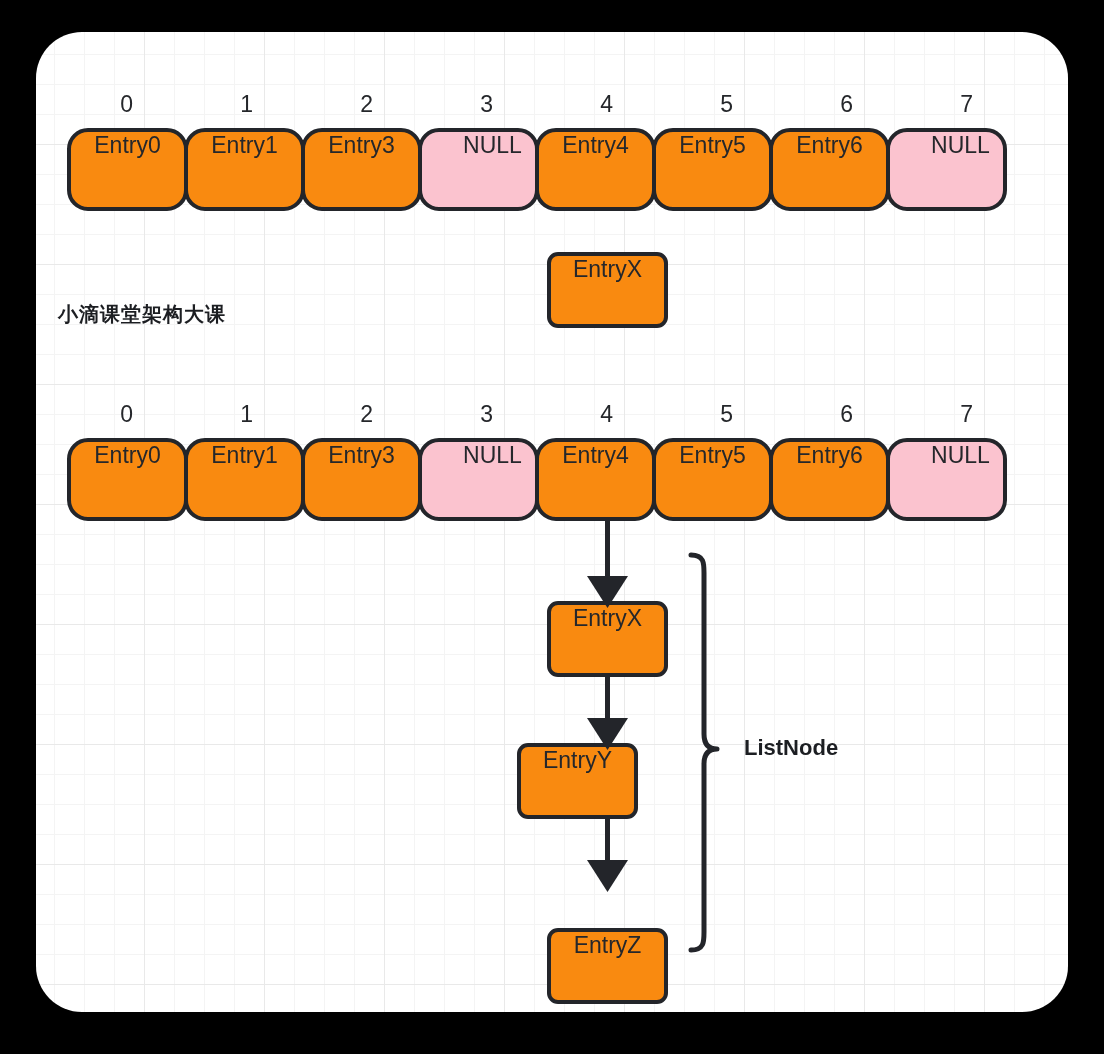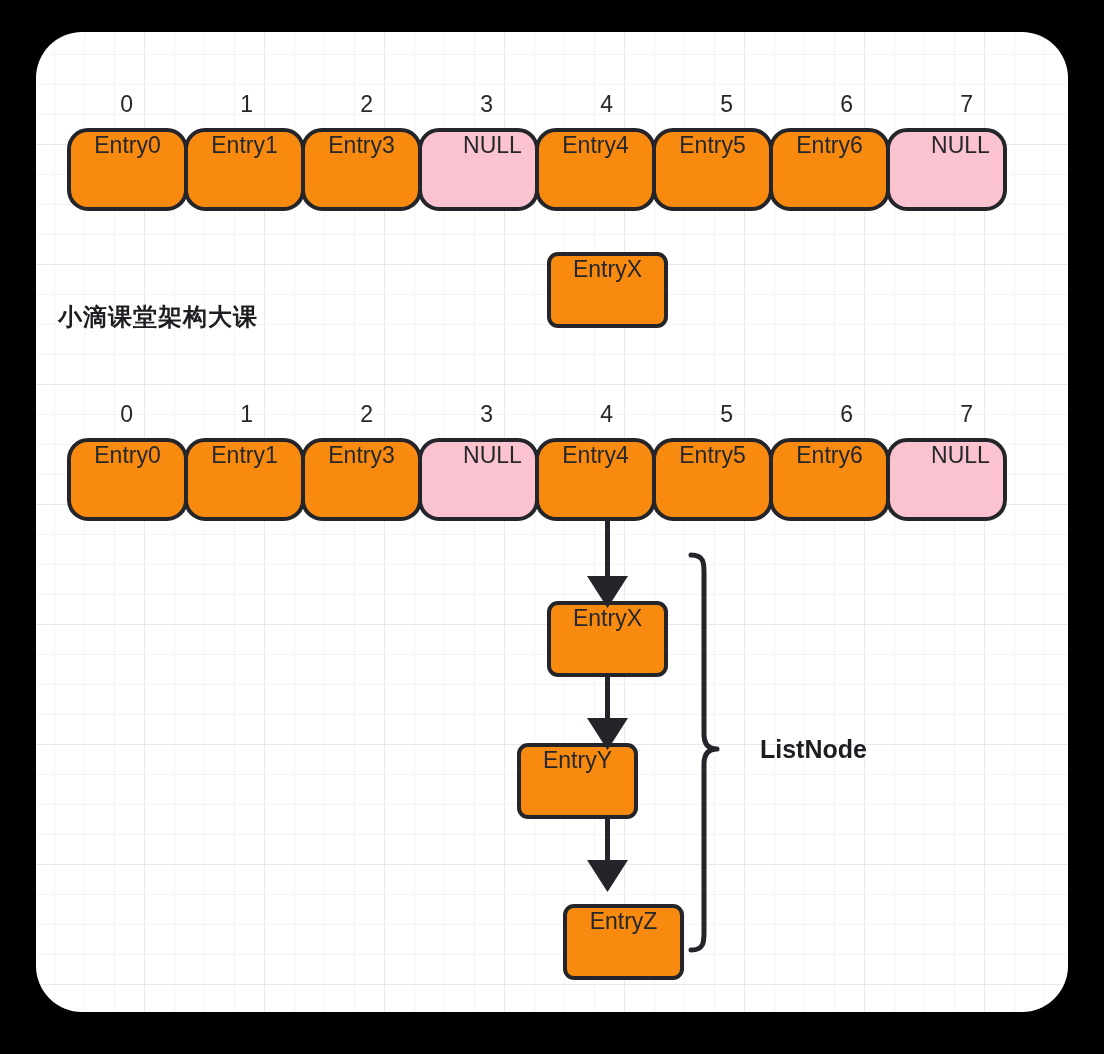--- a/index.html
+++ b/index.html
@@ -87,46 +87,45 @@
     justify-content: center;
     font-size: 23px;
     color: #25272b;
   }
 
   
   #watermark {
     position: absolute;
     left: 22px;
     top: 269px;
-    font-size: 24px;
+    font-size: 20px;
     font-weight: bold;
     color: #1c1e22;
     letter-spacing: 1px;
     white-space: nowrap;
   }
 
   
   #overlay {
     position: absolute;
     left: 0; top: 0;
     width: 1032px;
     height: 980px;
     pointer-events: none;
   }
 
   
   #listnode-label {
     position: absolute;
     left: 708px;
     top: 703px;
-    font-size: 25px;
+    font-size: 22px;
     font-weight: bold;
     color: #1c1e22;
     white-space: nowrap;
-    margin-left: 16px;
   }
 </style>
 </head>
 <body>
 
 <div id="canvas">
 
   <div class="index-row" style="top:58px;">
     <div class="index-label">0</div>
     <div class="index-label">1</div>
@@ -208,21 +207,21 @@
         <span>NULL</span>
       </div>
   </div>
 
   <div class="node-box" style="left:511px; top:569px;">
     <span>EntryX</span>
   </div>
   <div class="node-box" style="left:481px; top:711px;">
     <span>EntryY</span>
   </div>
-  <div class="node-box" style="left:511px; top:872px;margin-left:16px;">
+  <div class="node-box" style="left:511px; top:896px;">
     <span>EntryZ</span>
   </div>
 
   <svg id="overlay" viewBox="0 0 1032 980">
     <defs>
       <marker id="arrowhead" markerWidth="9" markerHeight="9" refX="3.6" refY="4.5" orient="auto" markerUnits="strokeWidth">
         <path d="M0,0.4 L0,8.6 L6.4,4.5 z" fill="#23252a"></path>
       </marker>
     </defs>
 

